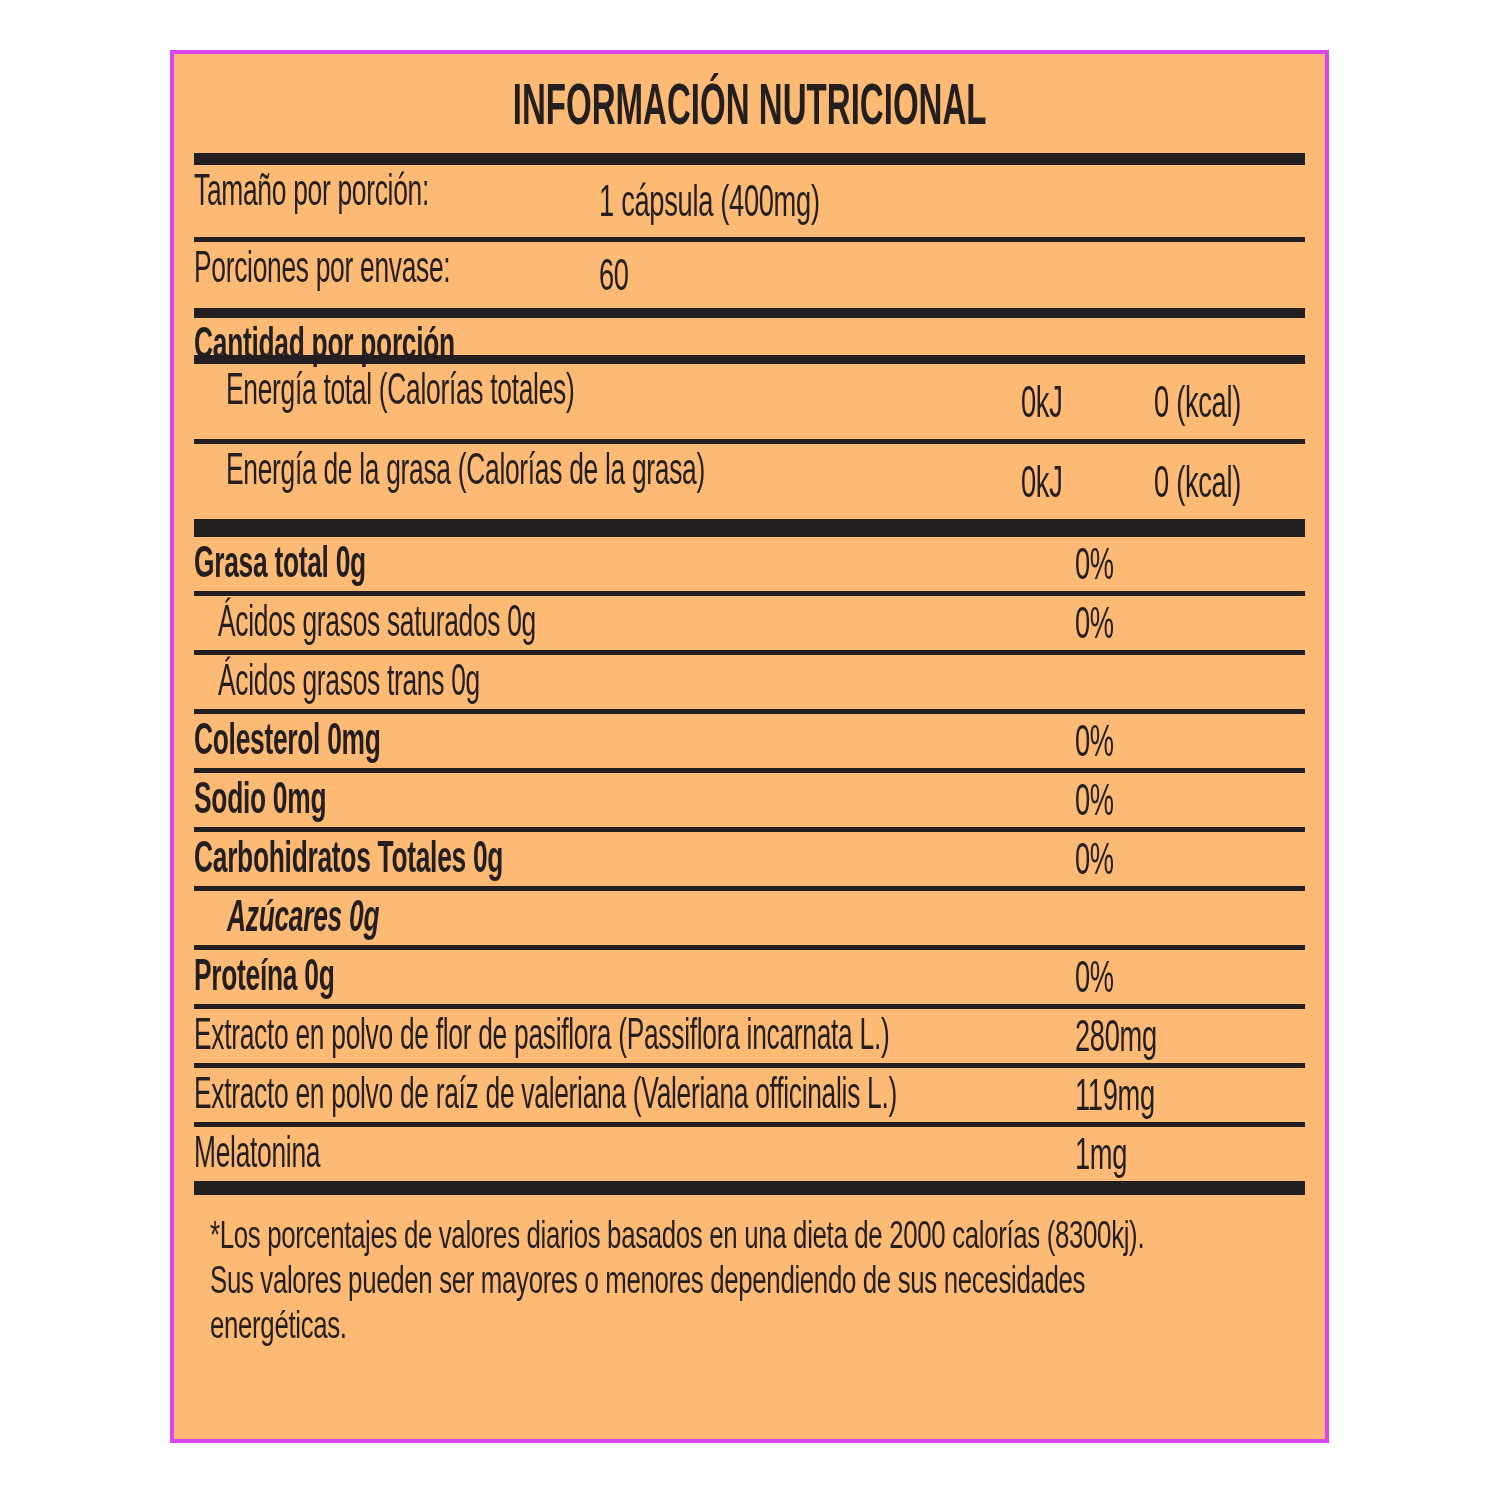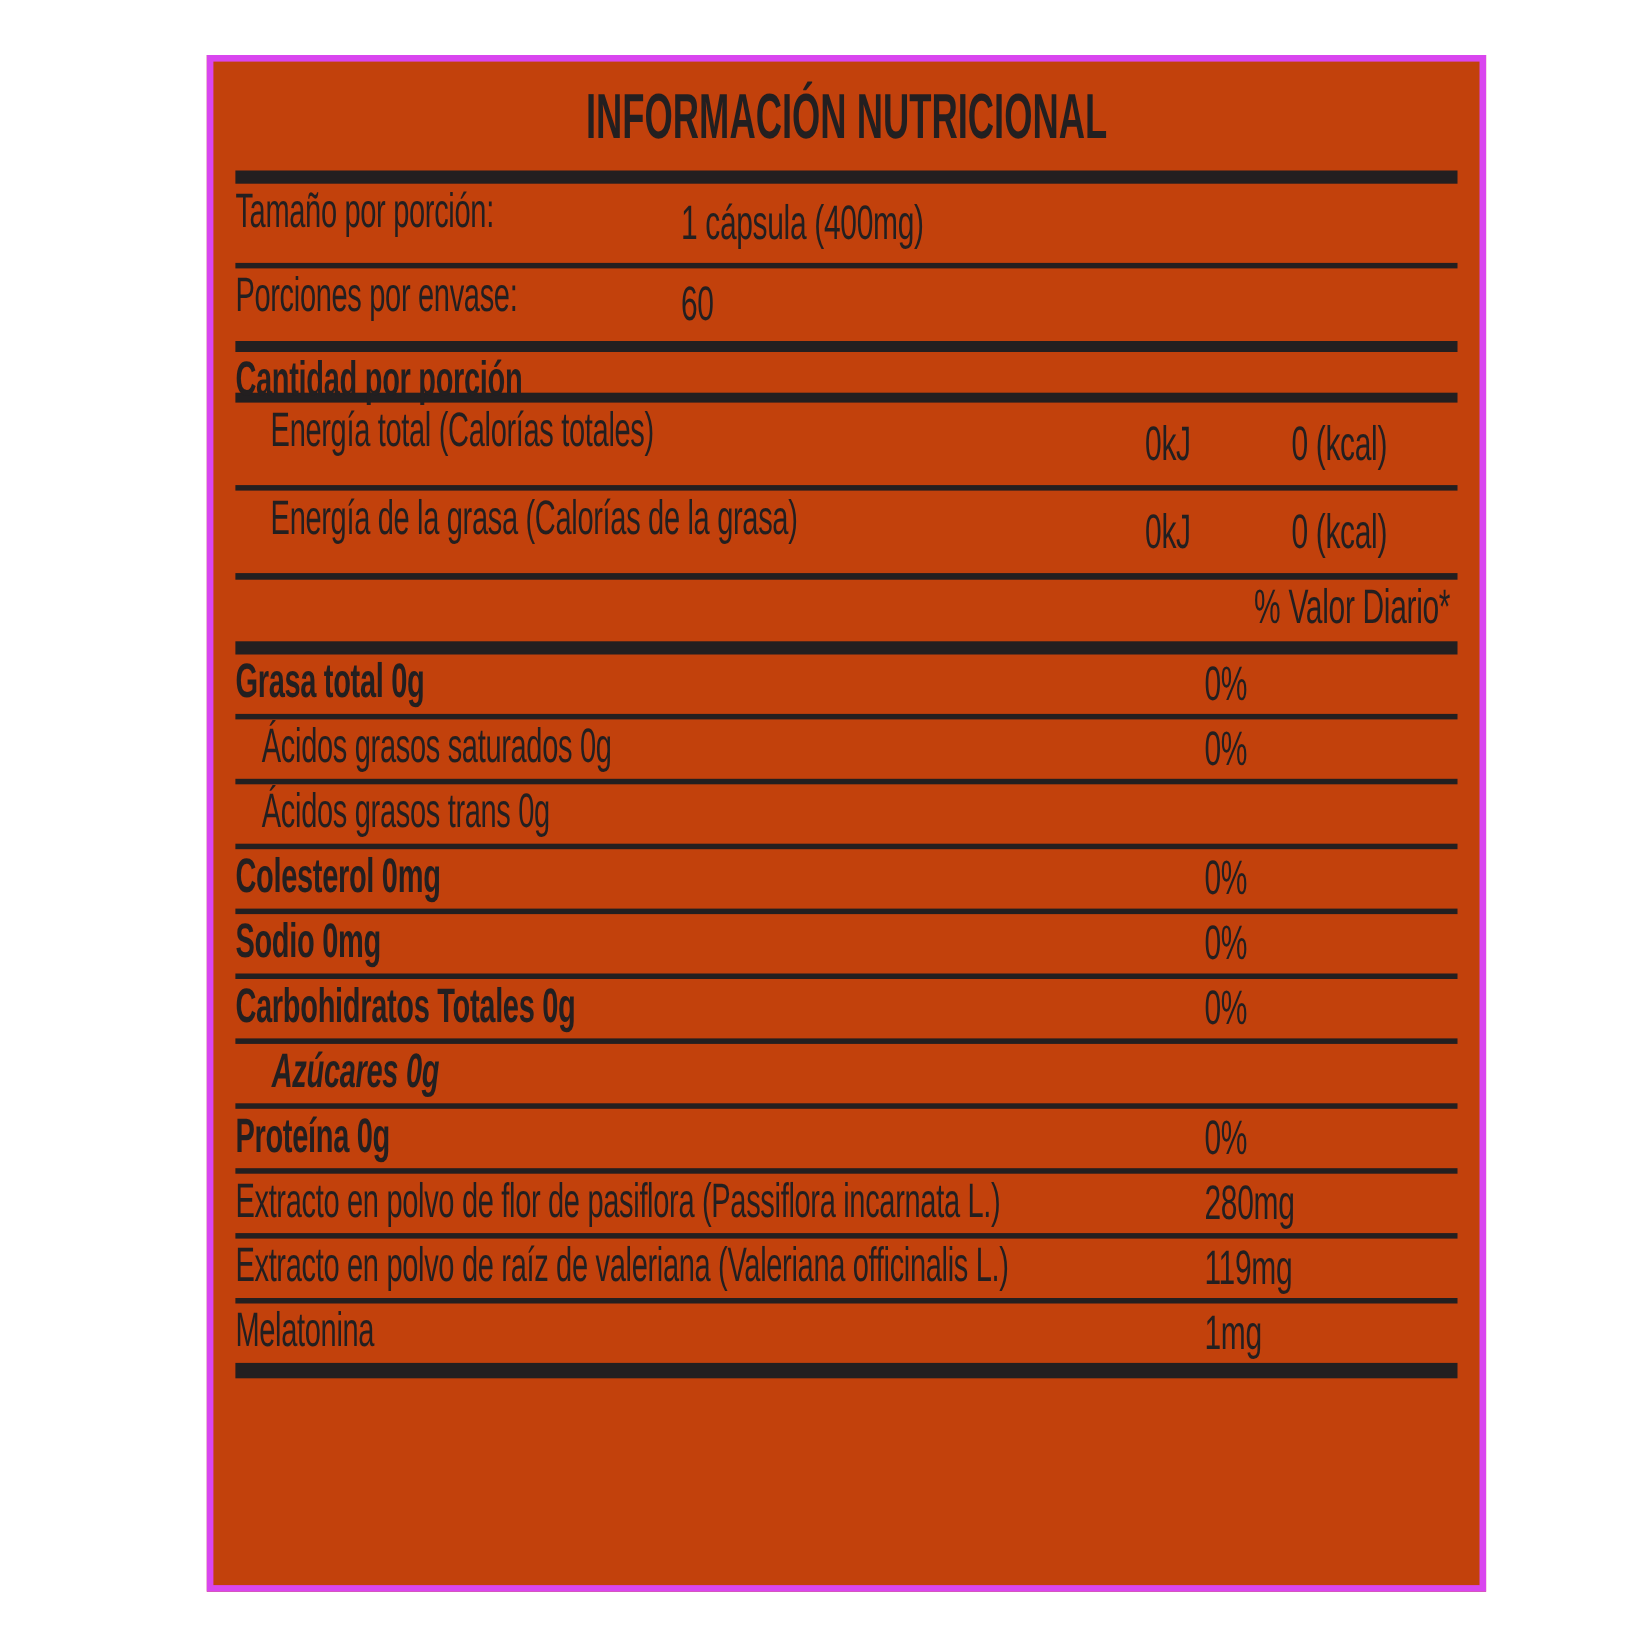--- a/index.html
+++ b/index.html
@@ -2,23 +2,23 @@
 <html><head>
 <meta charset="utf-8">
 <style>
   html,body { margin:0; padding:0; }
   body {
     width:1500px; height:1500px; background:#ffffff;
     font-family:"Liberation Sans", sans-serif; color:#231f20;
     position:relative; overflow:hidden;
   }
   .label-box {
-    position:absolute; left:188px; top:50px;
+    position:absolute; left:170px; top:50px;
     width:1151px; height:1385px;
-    border:6px solid #d946ef; background:#c2410c;
+    border:4px solid #d946ef; background:#fdba74;
   }
   .inner { padding:0 20px; height:100%; box-sizing:border-box; }
 
   
   .cond {
     display:inline-block; white-space:nowrap;
     transform:scaleX(0.60); transform-origin:0 50%;
     letter-spacing:-0.5px;
   }
   .cond-c { 
@@ -107,23 +107,20 @@
     <div class="bar b5"></div>
 
     <div class="row h60">
       <span class="cond">Energía de la grasa (Calorías de la grasa)</span>
       <span class="val vkj">0kJ</span>
       <span class="val vkcal">0 (kcal)</span>
     </div>
 
     <div class="bar b6"></div>
 
-    <div class="row h56 right">
-      <span class="cond-r dv-head-pad">% Valor Diario*</span>
-    </div>
 
     <div class="bar b12"></div>
 
     <div class="row h54 bold">
       <span class="cond">Grasa total  0g</span>
       <span class="val vdv">0%</span>
     </div>
 
     <div class="bar b5"></div>
 
@@ -188,15 +185,20 @@
 
     <div class="bar b5"></div>
 
     <div class="row h54">
       <span class="cond">Melatonina</span>
       <span class="val vdv">1mg</span>
     </div>
 
     <div class="bar b14"></div>
 
+    <div class="footnote">
+      <div class="fline"><span class="fcond">*Los porcentajes de valores diarios basados en una dieta de 2000 calorías (8300kj).</span></div>
+      <div class="fline"><span class="fcond">Sus valores pueden ser mayores o menores dependiendo de sus necesidades</span></div>
+      <div class="fline"><span class="fcond">energéticas.</span></div>
+    </div>
 
   </div>
 </div>
 
 </body></html>

